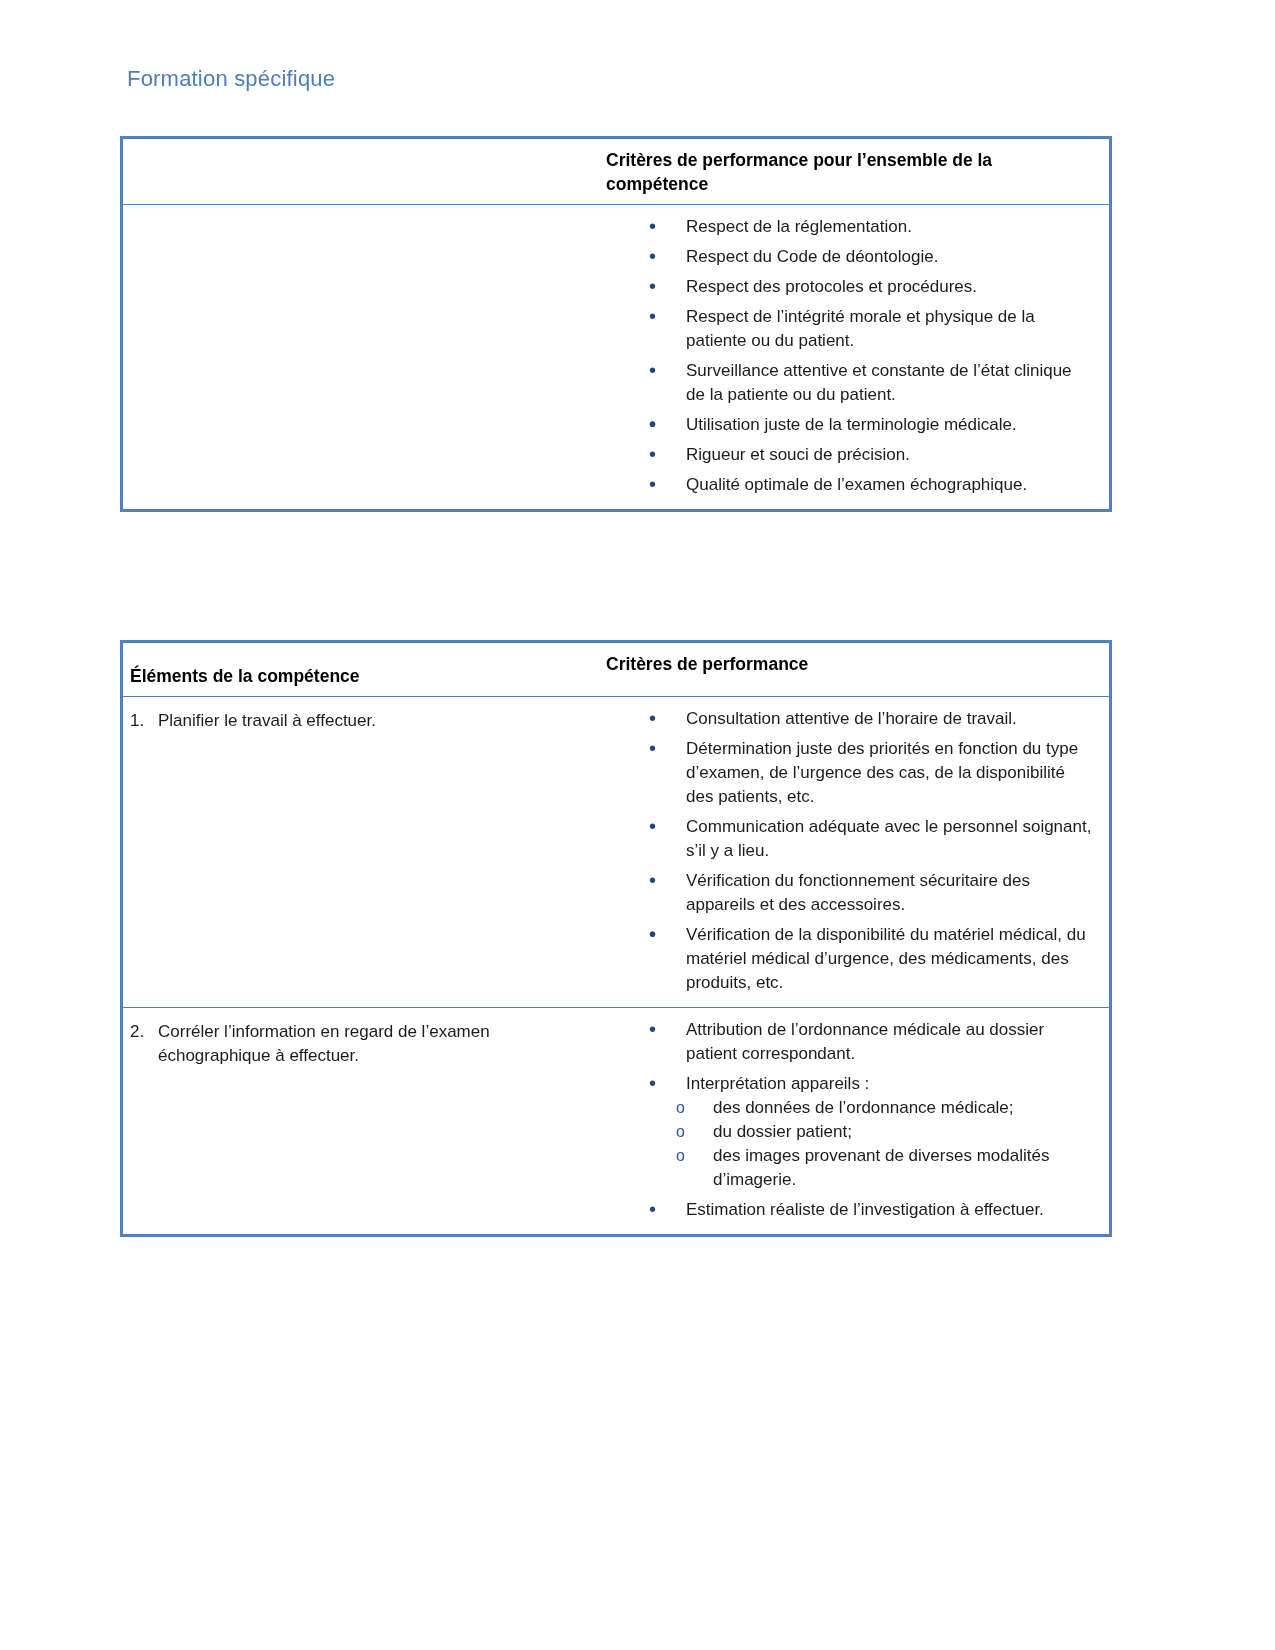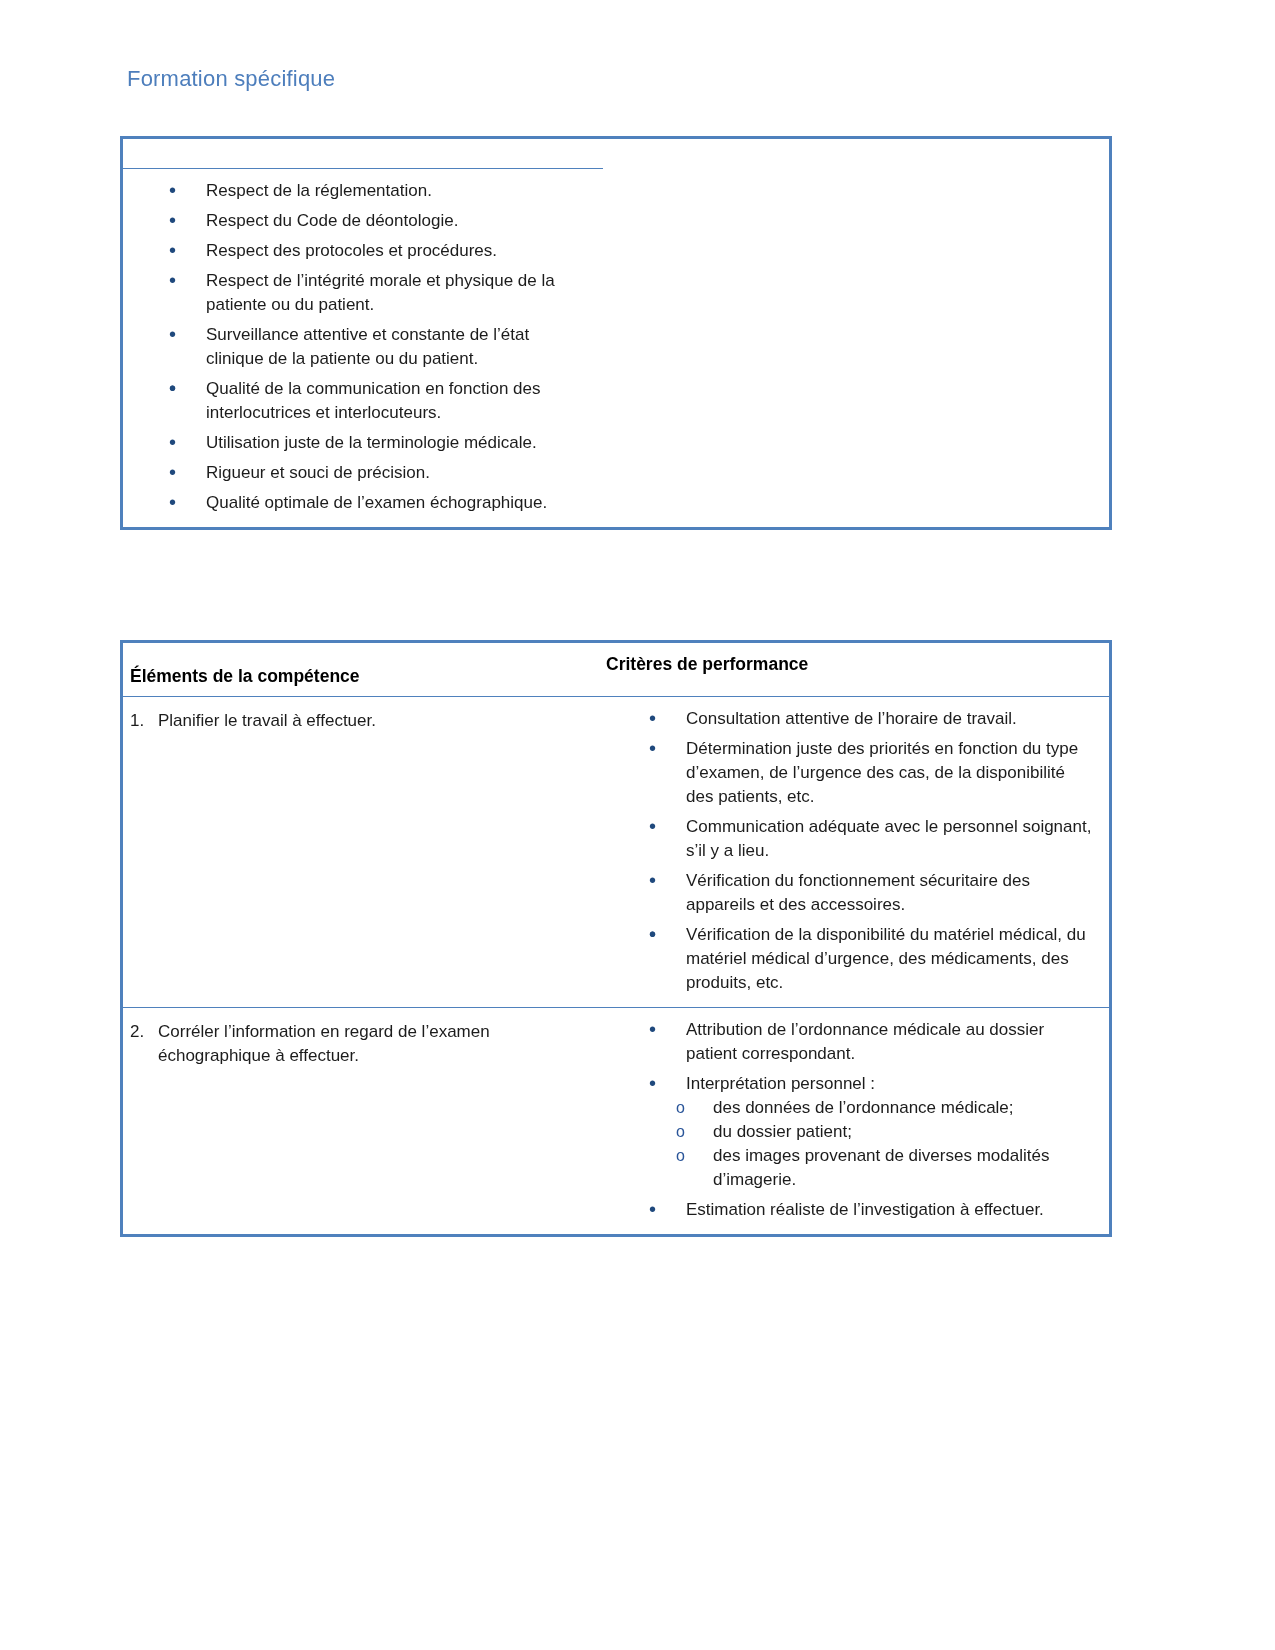--- a/index.html
+++ b/index.html
@@ -99,30 +99,33 @@
 </style>
 </head>
 <body>
 
 <div class="page">
 
   <h1 class="heading">Formation spécifique</h1>
 
   <section class="tbl tbl1">
     <div class="cell hdr hdr-left-pad"></div>
+    <div class="cell hdr hdr-right-pad">
+      <div class="hdr-text">Critères de performance pour l’ensemble de la compétence</div>
+    </div>
     <div class="cell body-left-pad"></div>
     <div class="cell body-right-pad">
       <ul class="crit-list">
           <li class="crit"><span class="bullet">•</span><span>Respect de la réglementation.</span></li>
           <li class="crit"><span class="bullet">•</span><span>Respect du Code de déontologie.</span></li>
           <li class="crit"><span class="bullet">•</span><span>Respect des protocoles et procédures.</span></li>
           <li class="crit"><span class="bullet">•</span><span>Respect de l’intégrité morale et physique de la patiente ou du patient.</span></li>
           <li class="crit"><span class="bullet">•</span><span>Surveillance attentive et constante de l’état clinique de la patiente ou du patient.</span></li>
           <li class="crit"><span class="bullet">•</span></li>
-          <li class="crit"><span class="bullet">•</span><span>Qualité de la communication en fonction des interlocutrices et interlocuteurs.</span></li>
+          <li class="crit"><span class="bullet">•</span></li>
           <li class="crit"><span class="bullet">•</span><span>Utilisation juste de la terminologie médicale.</span></li>
           <li class="crit"><span class="bullet">•</span><span>Rigueur et souci de précision.</span></li>
           <li class="crit"><span class="bullet">•</span><span>Qualité optimale de l’examen échographique.</span></li>
         </ul>
     </div>
   </section>
 
   <section class="tbl tbl2">
     <div class="cell hdr hdr-left-pad">
       <div class="hdr-text">Éléments de la compétence</div>
@@ -150,21 +153,21 @@
 
     <div class="cell body-left-pad">
       <div class="elem">
         <span class="num">2.</span>
         <span class="elem-text">Corréler l’information en regard de l’examen échographique à effectuer.</span>
       </div>
     </div>
     <div class="cell body-right-pad">
       <ul class="crit-list">
           <li class="crit"><span class="bullet">•</span><span>Attribution de l’ordonnance médicale au dossier patient correspondant.</span></li>
-          <li class="crit"><span class="bullet">•</span><span>Interprétation personnel :</span><ul class="sublist">
+          <li class="crit"><span class="bullet">•</span><span>Interprétation appareils :</span><ul class="sublist">
               <li class="sub"><span class="sub-bullet">o</span><span>des données de l’ordonnance médicale;</span></li>
               <li class="sub"><span class="sub-bullet">o</span><span>du dossier patient;</span></li>
               <li class="sub"><span class="sub-bullet">o</span><span>des images provenant de diverses modalités d’imagerie.</span></li>
             </ul></li>
           <li class="crit"><span class="bullet">•</span><span>Estimation réaliste de l’investigation à effectuer.</span></li>
         </ul>
     </div>
   </section>
 
   <div class="footer-left">Technologie de l’échographie médicale</div>

